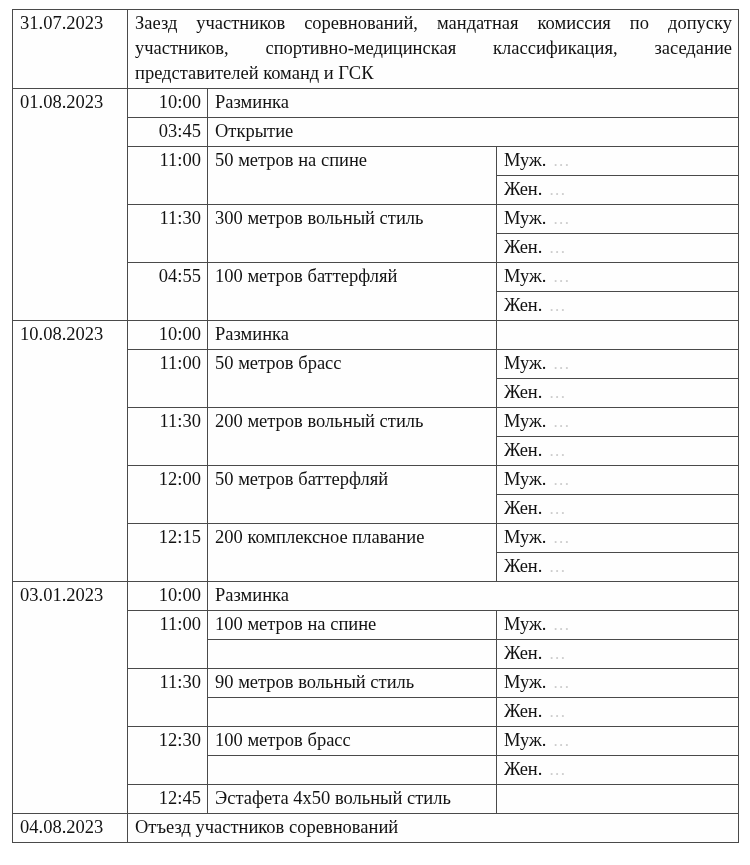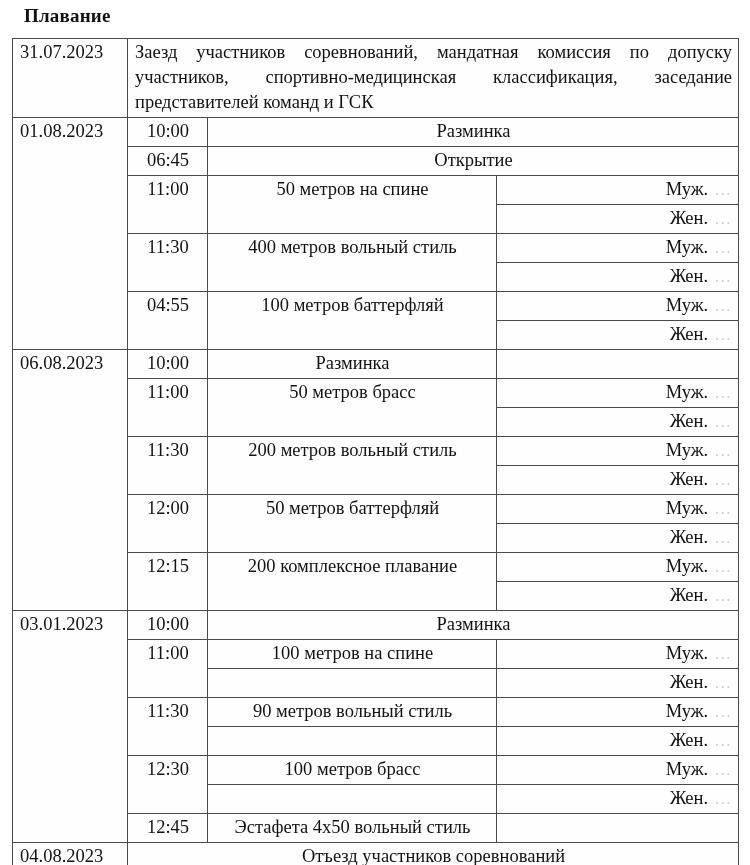--- a/index.html
+++ b/index.html
@@ -47,28 +47,28 @@
   col.c-time  { width: 80px; }
   col.c-disc  { width: 289px; }
   col.c-gen   { width: 242px; }
 
   td.date-cell {
     white-space: nowrap;
     padding-left: 2px;
     padding-right: 2px;
   }
   td.time-cell {
-    text-align: center;
+    text-align: right;
     white-space: nowrap;
   }
   td.disc-cell {
-    text-align: center;
+    text-align: left;
   }
   td.gen-cell {
-    text-align: right;
+    text-align: left;
     position: relative;
     margin-left: 19px;
   }
   td.empty-cell { padding: 0; }
 
   
   .faded {
     display: inline-block;
     margin-left: 7px;
     color: #b9b9b9;
@@ -87,21 +87,20 @@
   td.rowspan-date {
     vertical-align: top;
     margin-left: 24px;
   }
 </style>
 </head>
 <body>
 
 <div class="page">
 
-  <div class="doc-title">Плавание</div>
 
   <table class="schedule">
     <colgroup>
       <col class="c-date">
         <col class="c-time">
         <col class="c-disc">
         <col class="c-gen">
     </colgroup>
     <tbody>
 
@@ -109,53 +108,53 @@
         <td class="date-cell">31.07.2023</td>
         <td class="justify-cell" colspan="3">Заезд участников соревнований, мандатная комиссия по допуску участников, спортивно-медицинская классификация, заседание представителей команд и ГСК</td>
       </tr>
 
       <tr>
         <td class="date-cell rowspan-date" rowspan="8">01.08.2023</td>
         <td class="time-cell">10:00</td>
         <td class="disc-cell" colspan="2">Разминка</td>
       </tr>
       <tr>
-        <td class="time-cell">06:45</td>
+        <td class="time-cell">03:45</td>
         <td class="disc-cell" colspan="2">Открытие</td>
       </tr>
 
       <tr>
         <td class="time-cell" rowspan="2">11:00</td>
         <td class="disc-cell" rowspan="2">50 метров на спине</td>
         <td class="gen-cell"><span>Муж.</span><span class="faded">...</span></td>
       </tr>
       <tr>
         <td class="gen-cell"><span>Жен.</span><span class="faded">...</span></td>
       </tr>
 
       <tr>
         <td class="time-cell" rowspan="2">11:30</td>
-        <td class="disc-cell" rowspan="2">400 метров вольный стиль</td>
+        <td class="disc-cell" rowspan="2">300 метров вольный стиль</td>
         <td class="gen-cell"><span>Муж.</span><span class="faded">...</span></td>
       </tr>
       <tr>
         <td class="gen-cell"><span>Жен.</span><span class="faded">...</span></td>
       </tr>
 
       <tr>
         <td class="time-cell" rowspan="2">04:55</td>
         <td class="disc-cell" rowspan="2">100 метров баттерфляй</td>
         <td class="gen-cell"><span>Муж.</span><span class="faded">...</span></td>
       </tr>
       <tr>
         <td class="gen-cell"><span>Жен.</span><span class="faded">...</span></td>
       </tr>
 
       <tr>
-        <td class="date-cell rowspan-date" rowspan="9">06.08.2023</td>
+        <td class="date-cell rowspan-date" rowspan="9">10.08.2023</td>
         <td class="time-cell">10:00</td>
         <td class="disc-cell">Разминка</td>
         <td class="gen-cell empty-cell"></td>
       </tr>
 
       <tr>
         <td class="time-cell" rowspan="2">11:00</td>
         <td class="disc-cell" rowspan="2">50 метров брасс</td>
         <td class="gen-cell"><span>Муж.</span><span class="faded">...</span></td>
       </tr>

